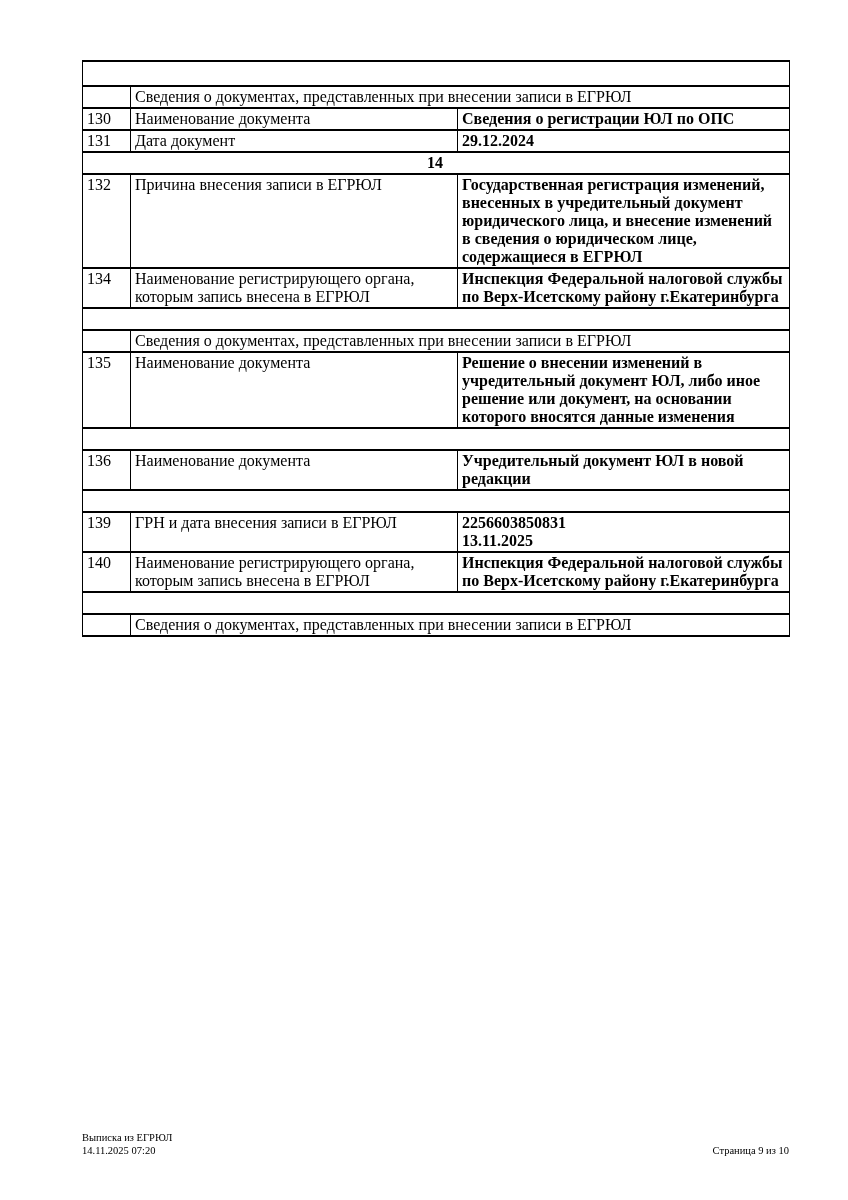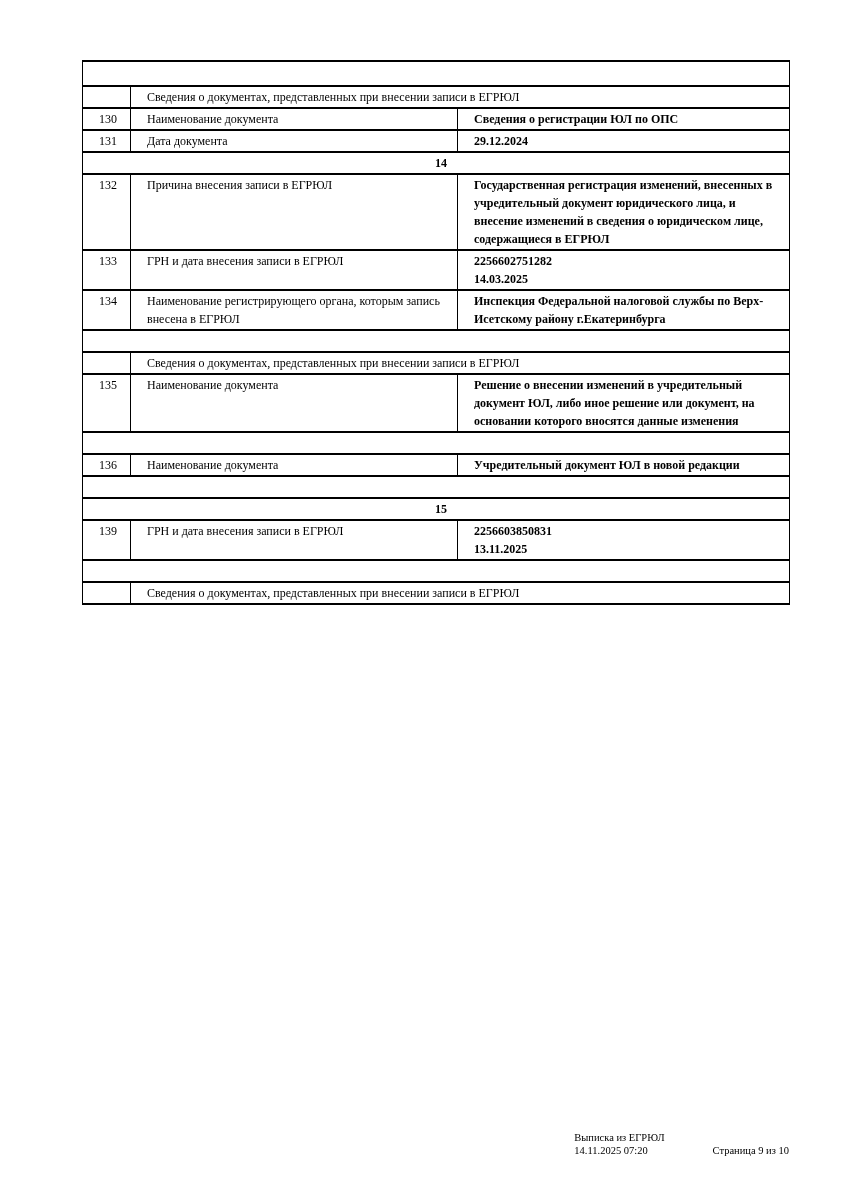--- a/index.html
+++ b/index.html
@@ -22,23 +22,23 @@
     top: 60px;
     width: 707px;
     border-collapse: collapse;
     table-layout: fixed;
   }
   table.doc-table td {
     border: 1px solid #000;
     border-top-width: 2px;
     border-bottom-width: 2px;
     vertical-align: top;
-    font-size: 12px;
+    font-size: 16px;
     line-height: 18px;
-    padding: 1px 6px 1px 16px;
+    padding: 1px 6px 1px 4px;
     word-wrap: break-word;
   }
   td.num {
     text-align: left;
     padding-left: 2px;
     padding-right: 2px;
   }
   td.blank-cell {
     height: 21px;
   }
@@ -52,21 +52,21 @@
   td.value {
     white-space: pre-line;
     font-weight: bold;
   }
   .footer {
     position: absolute;
     left: 82px;
     top: 1131px;
     width: 707px;
     display: flex;
-    justify-content: flex-end;
+    justify-content: space-between;
     align-items: flex-end;
     font-size: 10.5px;
     line-height: 13px;
   }
   .footer .left-block { text-align: left; }
   .footer .center-block { text-align: center; flex: 1; }
   .footer .right-block { text-align: right; margin-left: 48px; }
 </style>
 </head>
 <body>
@@ -87,36 +87,30 @@
         <td class="num"></td>
         <td colspan="2">Сведения о документах, представленных при внесении записи в ЕГРЮЛ</td>
       </tr>
       <tr>
         <td class="num">130</td>
         <td class="label">Наименование документа</td>
         <td class="value">Сведения о регистрации ЮЛ по ОПС</td>
       </tr>
       <tr>
         <td class="num">131</td>
-        <td class="label">Дата документа</td>
+        <td class="label">Дата документ</td>
         <td class="value">29.12.2024</td>
       </tr>
       <tr>
         <td class="section-num" colspan="3">14</td>
       </tr>
       <tr>
         <td class="num">132</td>
         <td class="label">Причина внесения записи в ЕГРЮЛ</td>
         <td class="value">Государственная регистрация изменений, внесенных в учредительный документ юридического лица, и внесение изменений в сведения о юридическом лице, содержащиеся в ЕГРЮЛ</td>
-      </tr>
-      <tr>
-        <td class="num">133</td>
-        <td class="label">ГРН и дата внесения записи в ЕГРЮЛ</td>
-        <td class="value">2256602751282
-14.03.2025</td>
       </tr>
       <tr>
         <td class="num">134</td>
         <td class="label">Наименование регистрирующего органа, которым запись внесена в ЕГРЮЛ</td>
         <td class="value">Инспекция Федеральной налоговой службы по Верх-Исетскому району г.Екатеринбурга</td>
       </tr>
       <tr>
         <td class="spacer-cell" colspan="3"></td>
       </tr>
       <tr>
@@ -133,27 +127,29 @@
       </tr>
       <tr>
         <td class="num">136</td>
         <td class="label">Наименование документа</td>
         <td class="value">Учредительный документ ЮЛ в новой редакции</td>
       </tr>
       <tr>
         <td class="spacer-cell" colspan="3"></td>
       </tr>
       <tr>
-        <td class="section-num" colspan="3">15</td>
-      </tr>
-      <tr>
         <td class="num">139</td>
         <td class="label">ГРН и дата внесения записи в ЕГРЮЛ</td>
         <td class="value">2256603850831
 13.11.2025</td>
+      </tr>
+      <tr>
+        <td class="num">140</td>
+        <td class="label">Наименование регистрирующего органа, которым запись внесена в ЕГРЮЛ</td>
+        <td class="value">Инспекция Федеральной налоговой службы по Верх-Исетскому району г.Екатеринбурга</td>
       </tr>
       <tr>
         <td class="spacer-cell" colspan="3"></td>
       </tr>
       <tr>
         <td class="num"></td>
         <td colspan="2">Сведения о документах, представленных при внесении записи в ЕГРЮЛ</td>
       </tr>
     </tbody>
   </table>

